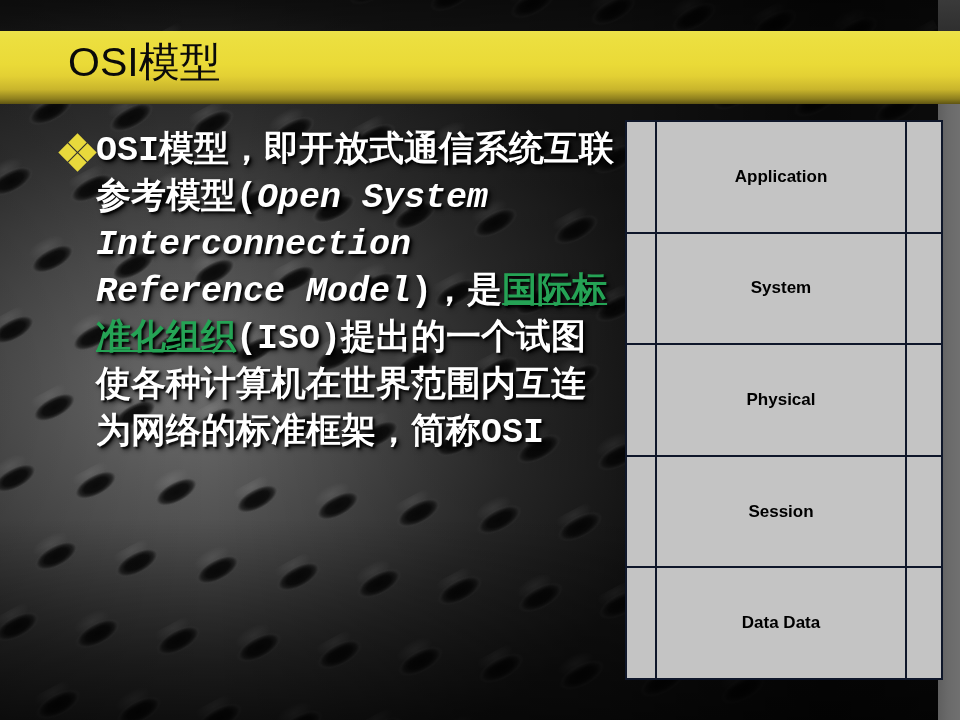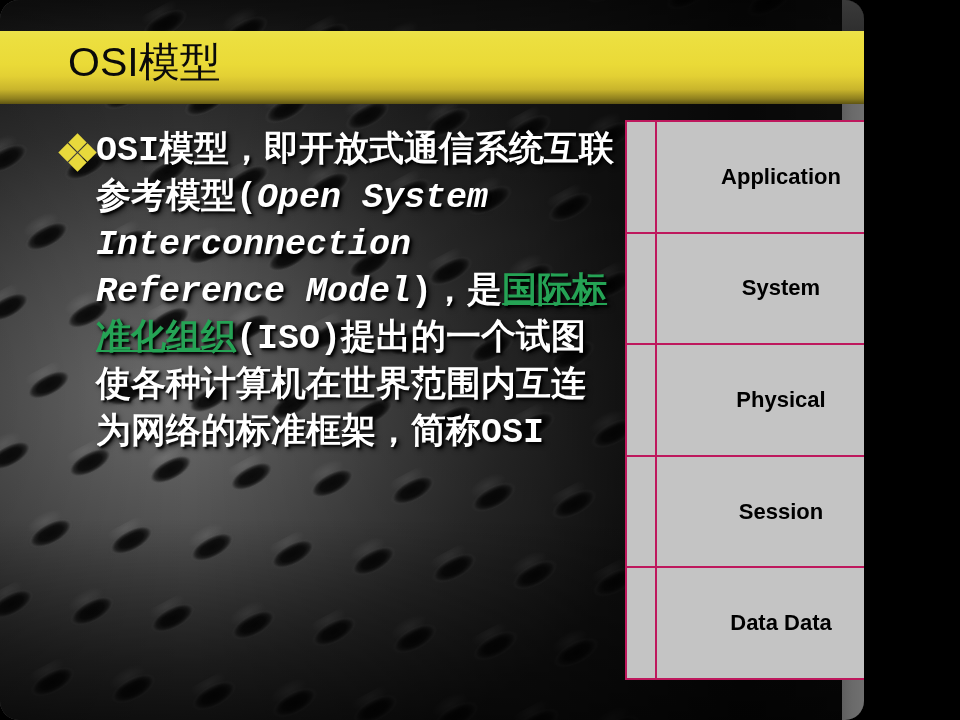--- a/index.html
+++ b/index.html
@@ -9,25 +9,24 @@
   }
   body {
     width: 960px;
     height: 720px;
     overflow: hidden;
     font-family: "Liberation Sans", sans-serif;
   }
 
   #slide {
     position: relative;
-    width: 864px;
+    width: 960px;
     height: 720px;
     overflow: hidden;
     background-color: #2a2a2a;
-    border-radius: 19px;
   }
 
   
   .bg-base {
     position: absolute;
     inset: 0;
     background:
       radial-gradient(ellipse 520px 400px at 18% 55%, #6d6d6d 0%, #4d4d4d 38%, #303030 68%, #1a1a1a 100%),
       linear-gradient(110deg, #4a4a4a 0%, #3a3a3a 35%, #262626 62%, #141414 100%);
   }
@@ -160,28 +159,28 @@
     position: absolute;
     left: 625px;
     top: 120px;
     width: 310px;
     height: 560px;
     border-collapse: collapse;
     table-layout: fixed;
     background: #c4c4c4;
   }
   .osi-table td {
-    border: 2px solid #be185d;
+    border: 2px solid #0f172a;
     background: #c4c4c4;
     padding: 0;
     text-align: center;
     vertical-align: middle;
     color: #000000;
     font-weight: bold;
-    font-size: 22px;
+    font-size: 17px;
     height: 80px;
   }
   .osi-table td.col-left  { width: 28px; }
   .osi-table td.col-mid   { width: 248px; }
   .osi-table td.col-right { width: 34px; }
 </style>
 </head>
 <body>
 
 <div id="slide">

